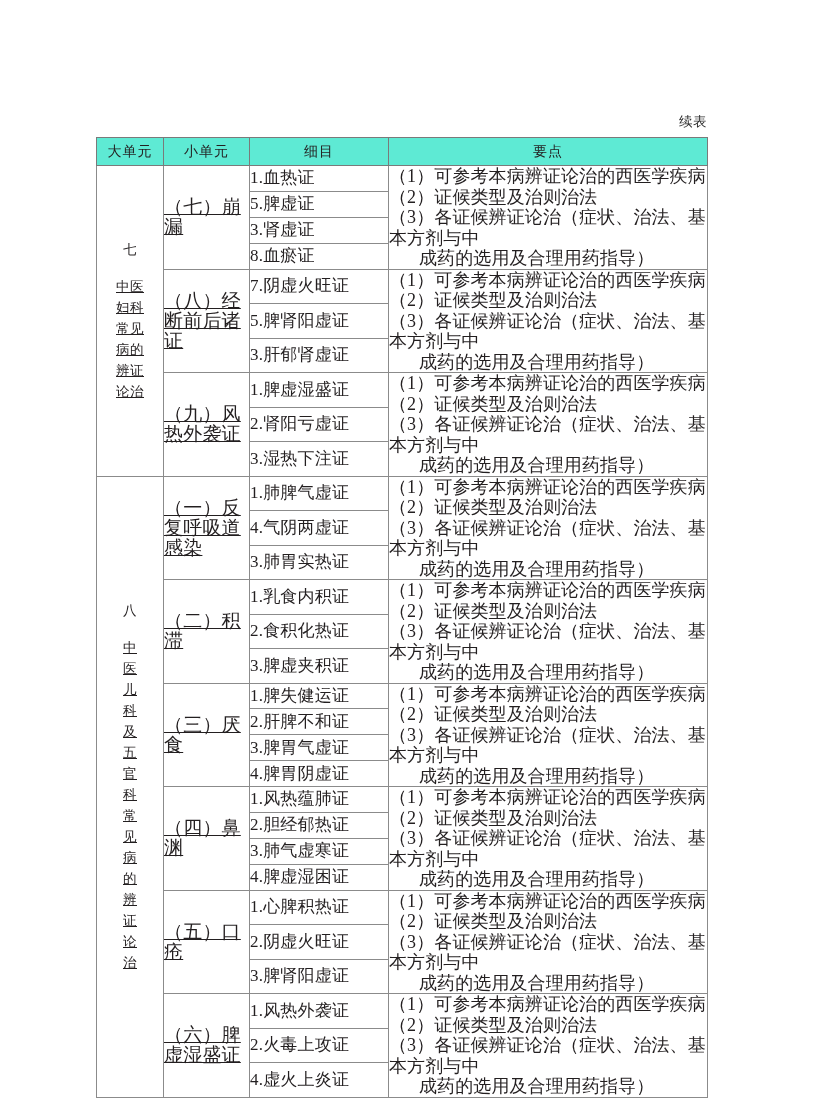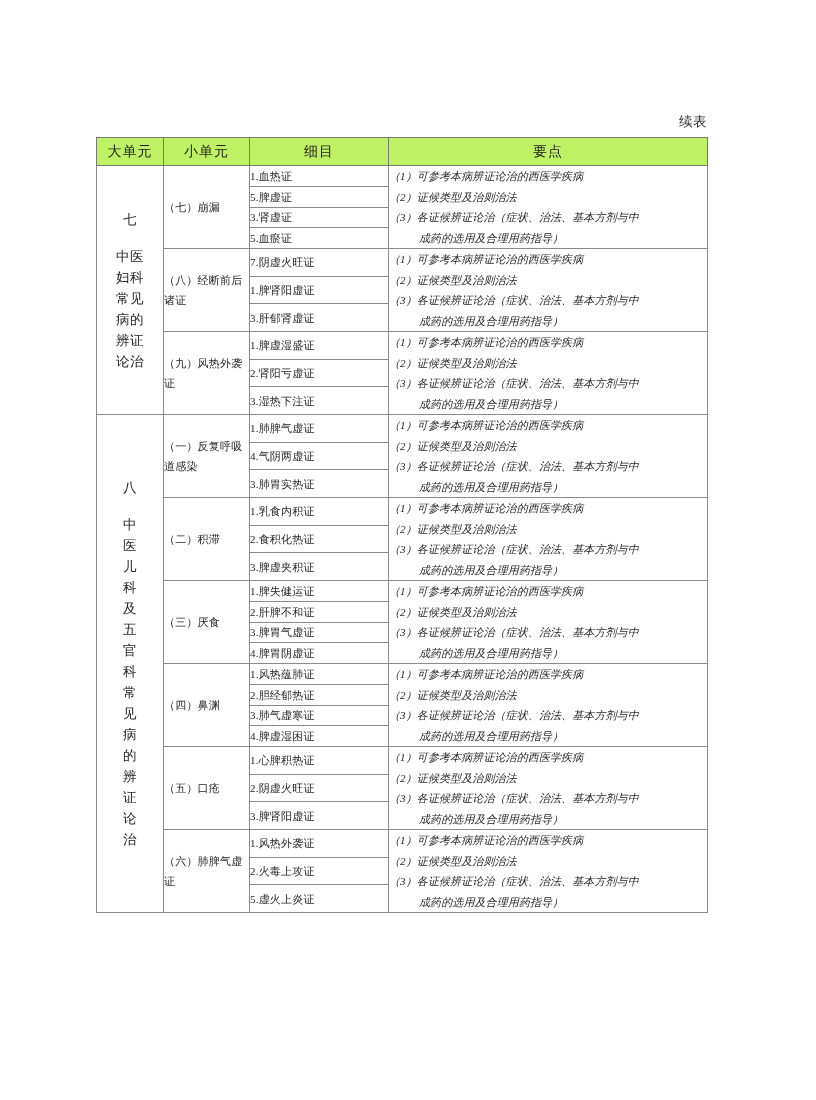--- a/index.html
+++ b/index.html
@@ -50,21 +50,21 @@
     padding: 0;
     vertical-align: middle;
     font-weight: normal;
     color: #231f20;
   }
   
   table.sheet {
     outline: none;
   }
   .sheet thead th {
-    background: #bef264;
+    background: #5eead4;
     height: 27px;
     text-align: center;
     font-size: 14px;
     letter-spacing: 1px;
     border-color: #7a7a7a;
   }
   
   col.c1 { width: 67px; }
   col.c2 { width: 86px; }
   col.c3 { width: 139px; }
@@ -80,43 +80,44 @@
   }
   .unit-num {
     display: block;
     margin-bottom: 16px;
   }
   .unit-name {
     display: block;
   }
   .unit-name span.ln {
     display: block;
+    text-decoration: underline;
   }
   
   .sub-cell {
-    font-size: 11px;
+    font-size: 19px;
     line-height: 20px;
     padding: 2px 5px 2px 6px;
     letter-spacing: 0.2px;
+    text-decoration: underline;
   }
   
   .item-cell {
-    font-size: 11px;
+    font-size: 17px;
     line-height: 18px;
     padding: 3px 4px 3px 7px;
     letter-spacing: 0.2px;
     white-space: nowrap;
   }
   
   .points-cell {
-    font-size: 11px;
+    font-size: 18px;
     line-height: 20.5px;
     padding: 4px 6px 4px 7px;
     letter-spacing: 0.1px;
-    font-style: italic;
   }
   .points-cell .pt {
     display: block;
     text-indent: 0;
   }
   .points-cell .pt .cont {
     display: block;
     padding-left: 30px;
   }
 </style>
@@ -166,36 +167,36 @@
             </span>
           </td>
         </tr>
         <tr>
           <td class="item-cell">5.脾虚证</td>
         </tr>
         <tr>
           <td class="item-cell">3.肾虚证</td>
         </tr>
         <tr>
-          <td class="item-cell">5.血瘀证</td>
+          <td class="item-cell">8.血瘀证</td>
         </tr>
         <tr>
           <td class="sub-cell" rowspan="3">（八）经断前后诸证</td>
           <td class="item-cell">7.阴虚火旺证</td>
           <td class="points-cell" rowspan="3">
             <span class="pt">（1）可参考本病辨证论治的西医学疾病</span>
             <span class="pt">（2）证候类型及治则治法</span>
             <span class="pt">（3）各证候辨证论治（症状、治法、基本方剂与中</span>
             <span class="pt">
               <span class="cont">成药的选用及合理用药指导）</span>
             </span>
           </td>
         </tr>
         <tr>
-          <td class="item-cell">1.脾肾阳虚证</td>
+          <td class="item-cell">5.脾肾阳虚证</td>
         </tr>
         <tr>
           <td class="item-cell">3.肝郁肾虚证</td>
         </tr>
         <tr>
           <td class="sub-cell" rowspan="3">（九）风热外袭证</td>
           <td class="item-cell">1.脾虚湿盛证</td>
           <td class="points-cell" rowspan="3">
             <span class="pt">（1）可参考本病辨证论治的西医学疾病</span>
             <span class="pt">（2）证候类型及治则治法</span>
@@ -322,33 +323,33 @@
             </span>
           </td>
         </tr>
         <tr>
           <td class="item-cell">2.阴虚火旺证</td>
         </tr>
         <tr>
           <td class="item-cell">3.脾肾阳虚证</td>
         </tr>
         <tr>
-          <td class="sub-cell" rowspan="3">（六）肺脾气虚证</td>
+          <td class="sub-cell" rowspan="3">（六）脾虚湿盛证</td>
           <td class="item-cell">1.风热外袭证</td>
           <td class="points-cell" rowspan="3">
             <span class="pt">（1）可参考本病辨证论治的西医学疾病</span>
             <span class="pt">（2）证候类型及治则治法</span>
             <span class="pt">（3）各证候辨证论治（症状、治法、基本方剂与中</span>
             <span class="pt">
               <span class="cont">成药的选用及合理用药指导）</span>
             </span>
           </td>
         </tr>
         <tr>
           <td class="item-cell">2.火毒上攻证</td>
         </tr>
         <tr>
-          <td class="item-cell">5.虚火上炎证</td>
+          <td class="item-cell">4.虚火上炎证</td>
         </tr>
       </tbody>
   </table>
 
 </div>
 
 </body></html>

